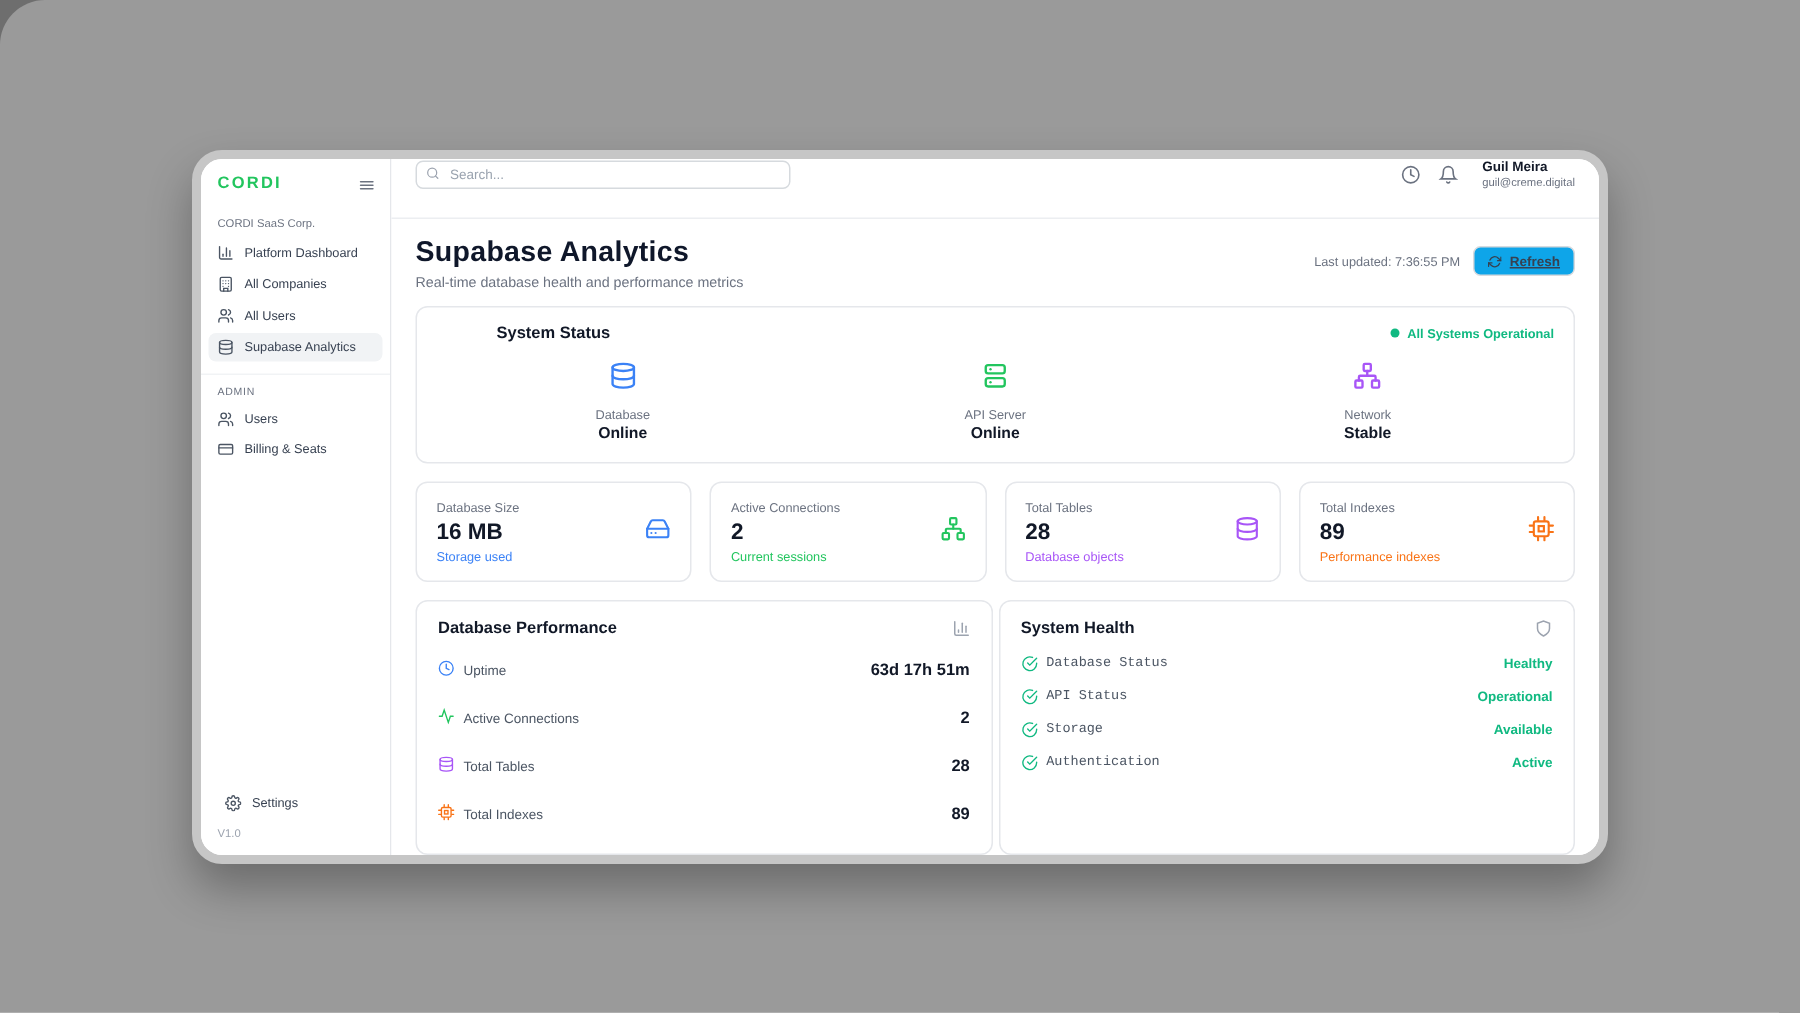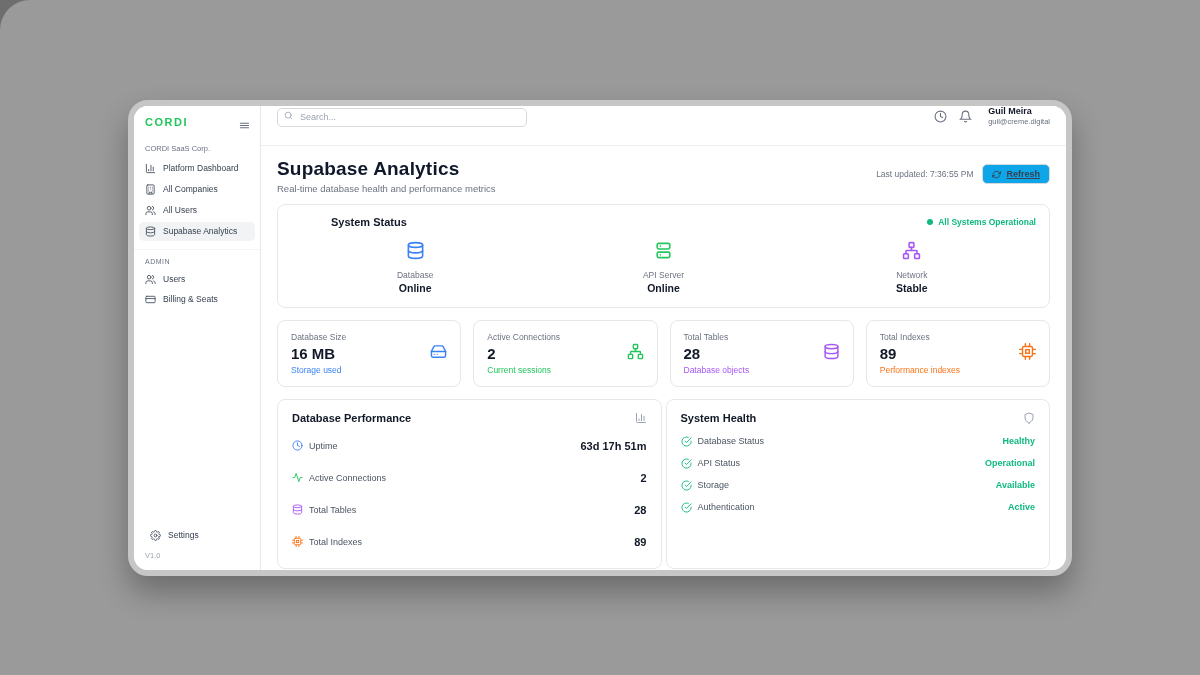--- a/index.html
+++ b/index.html
@@ -10,21 +10,21 @@
   
   .win {
     position:absolute; left:128px; top:100px; width:944px; height:476px;
     background:#fff; border:6px solid #c6c6c6; border-radius:20px;
     box-shadow:0 16px 30px rgba(0,0,0,.30);
     overflow:hidden; display:flex;
   }
 
   
   .sidebar { width:127px; min-width:127px; border-right:1px solid #e5e7eb; display:flex; flex-direction:column; background:#fff; }
-  .side-logo-row { display:flex; align-items:center; justify-content:space-between; padding:10px 10px 8px 11px; }
+  .side-logo-row { display:flex; justify-content:space-between; padding:10px 10px 8px 11px; }
   .logo { font-size:11px; font-weight:700; letter-spacing:1.5px; color:#22c55e; }
   .menu-btn { color:#6b7280; width:11px; height:11px; cursor:pointer; }
   .side-section { font-size:7.5px; color:#6b7280; padding:8px 11px 5px; }
   .nav-item { display:flex; align-items:flex-start; gap:7px; margin:1px 5px; padding:4px 6px; border-radius:5px; color:#374151; cursor:pointer; }
   .nav-item.active { background:#f1f3f5; }
   .nav-ico { width:11px; height:11px; color:#4b5563; flex:none; display:flex; }
   .nav-ico svg { width:11px; height:11px; }
   .nav-label { font-size:8.5px; color:#374151; white-space:nowrap; }
   .admin-block { border-top:1px solid #f1f3f5; margin-top:7px; }
   .admin-label { font-size:7px; letter-spacing:.5px; color:#6b7280; padding:8px 11px 4px; }
@@ -82,21 +82,21 @@
   .duo-head { display:flex; align-items:center; justify-content:space-between; margin-bottom:6px; }
   .duo-head svg { width:12px; height:12px; color:#9ca3af; }
   .perf-row { display:flex; align-items:center; justify-content:space-between; padding:7px 0; }
   .perf-left { display:flex; align-items:center; gap:6px; }
   .perf-left svg { width:11px; height:11px; }
   .perf-label { font-size:9px; color:#4b5563; }
   .perf-value { font-size:11px; font-weight:700; color:#111827; }
   .health-row { display:flex; align-items:center; justify-content:space-between; padding:5.5px 0; }
   .health-left { display:flex; align-items:center; gap:6px; }
   .health-left svg { width:11px; height:11px; color:#10b981; }
-  .health-label { font-size:9px; color:#4b5563; }
+  .health-label { font-size:9px; color:#4b5563;font-family:Liberation Mono, monospace; }
   .health-value { font-size:9px; font-weight:700; color:#10b981; }
 
   .c-blue { color:#3b82f6; } .c-green { color:#22c55e; } .c-purple { color:#a855f7; } .c-orange { color:#f97316; }
 </style>
 </head>
 <body>
 
 <div class="backdrop"></div>
 
 <div class="win">

